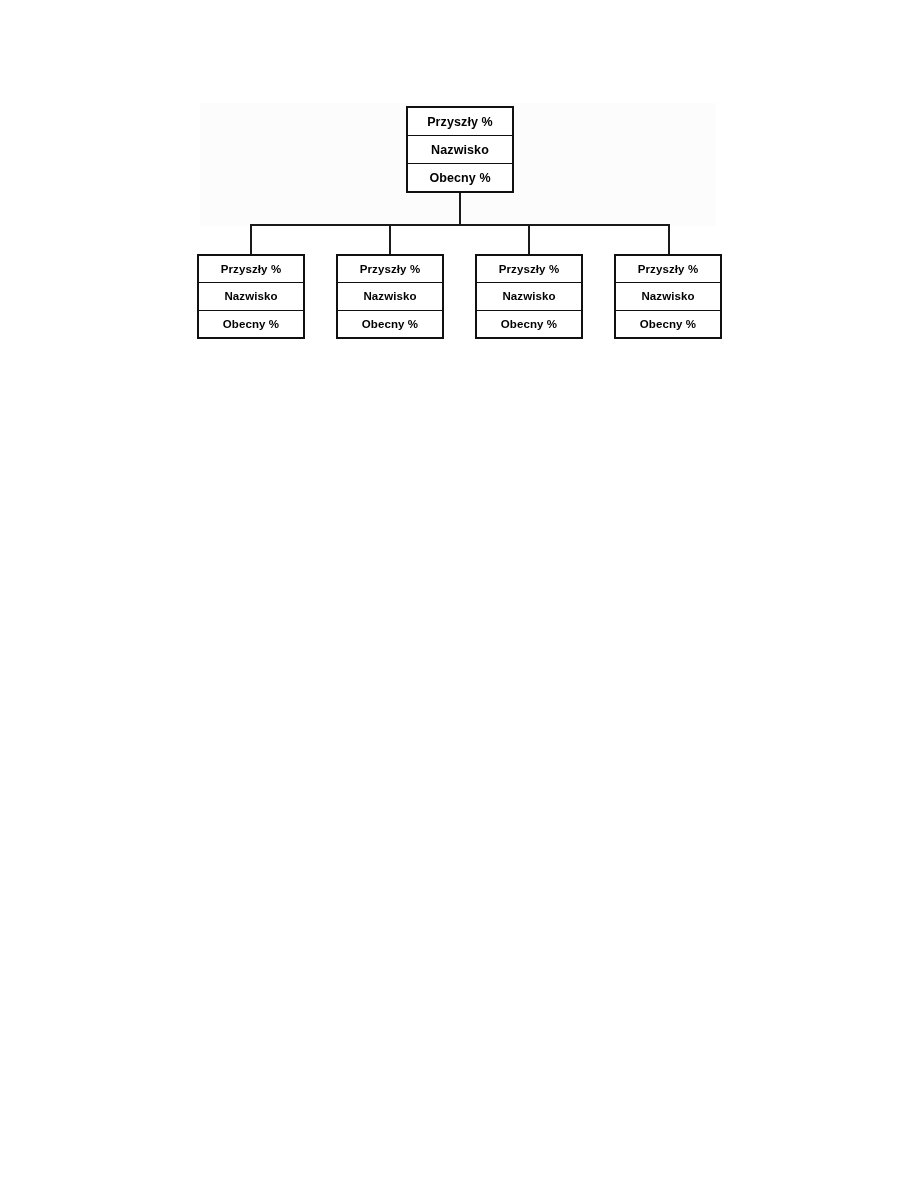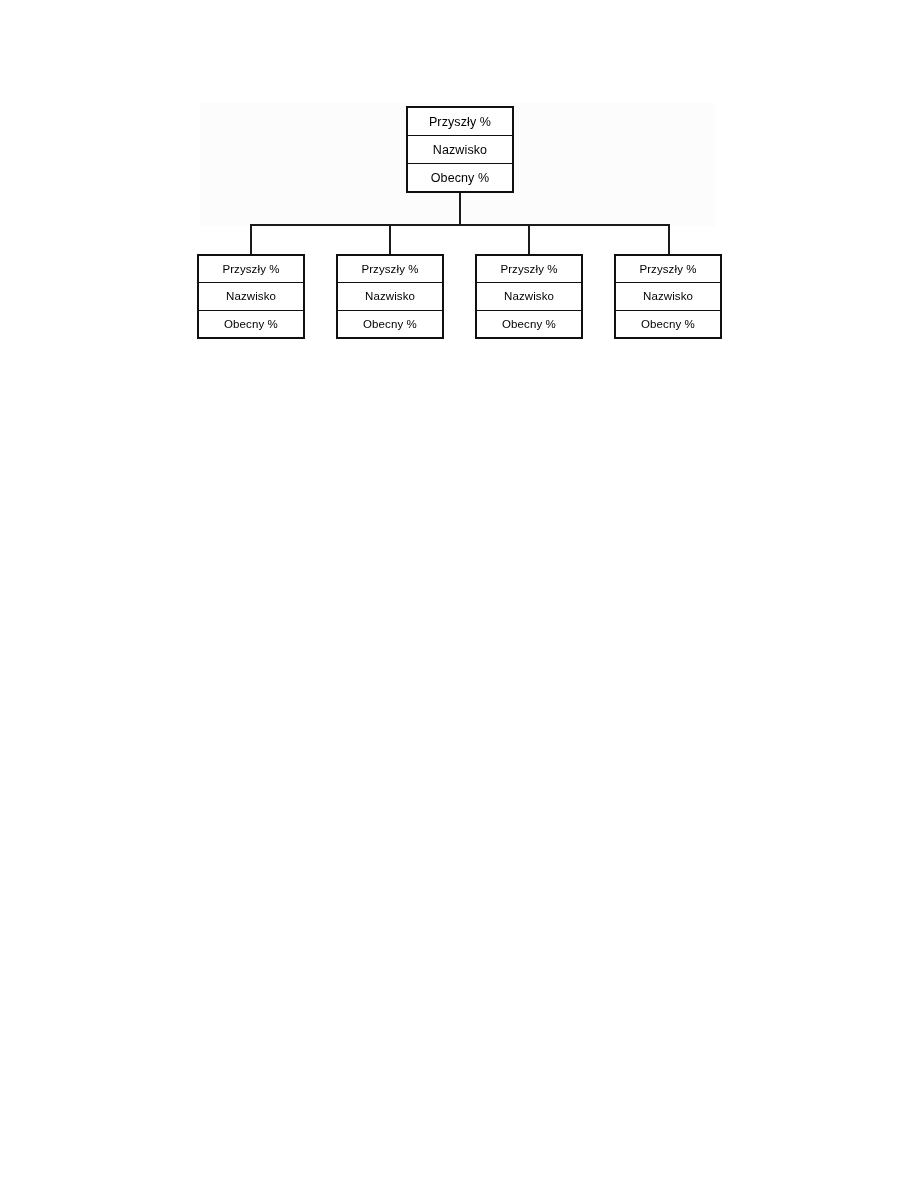--- a/index.html
+++ b/index.html
@@ -34,20 +34,21 @@
     height: 123px;
     background: #fcfcfd;
   }
 
   .org-chart {
     position: absolute;
     left: 0;
     top: 0;
     width: 760px;
     height: 400px;
+    font-weight: bold;
   }
 
   
   .connector-layer {
     position: absolute;
     left: 0;
     top: 0;
     width: 918px;
     height: 400px;
   }

